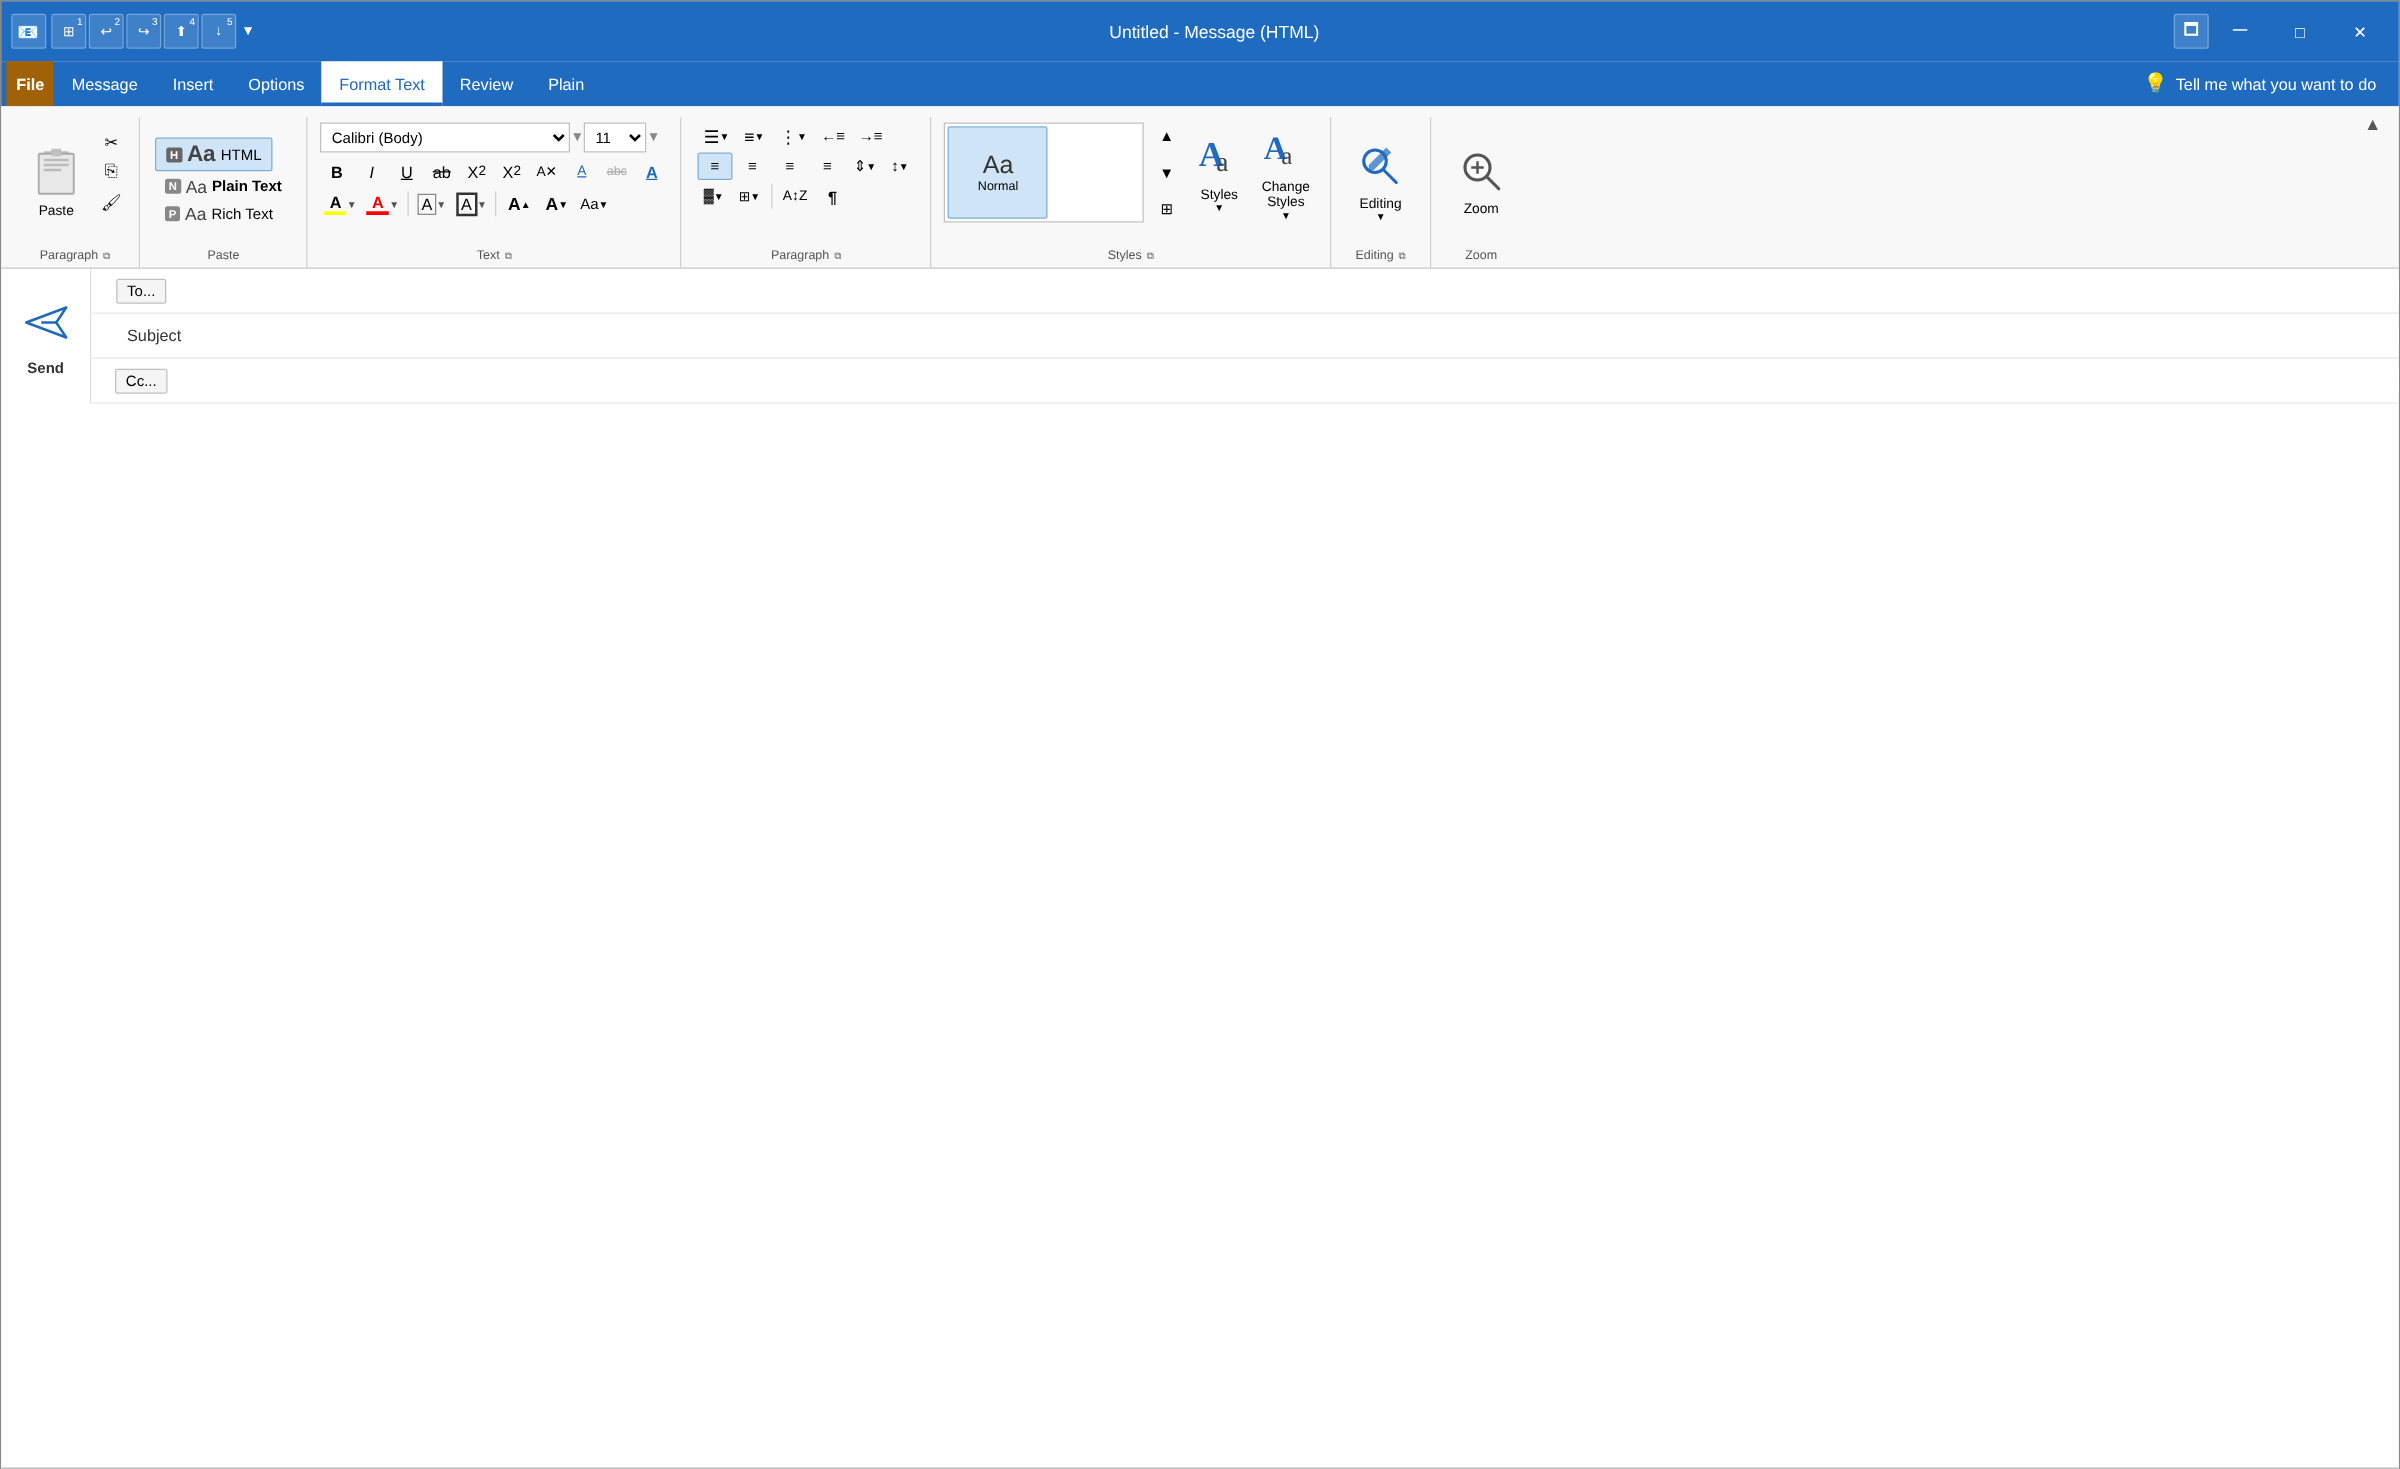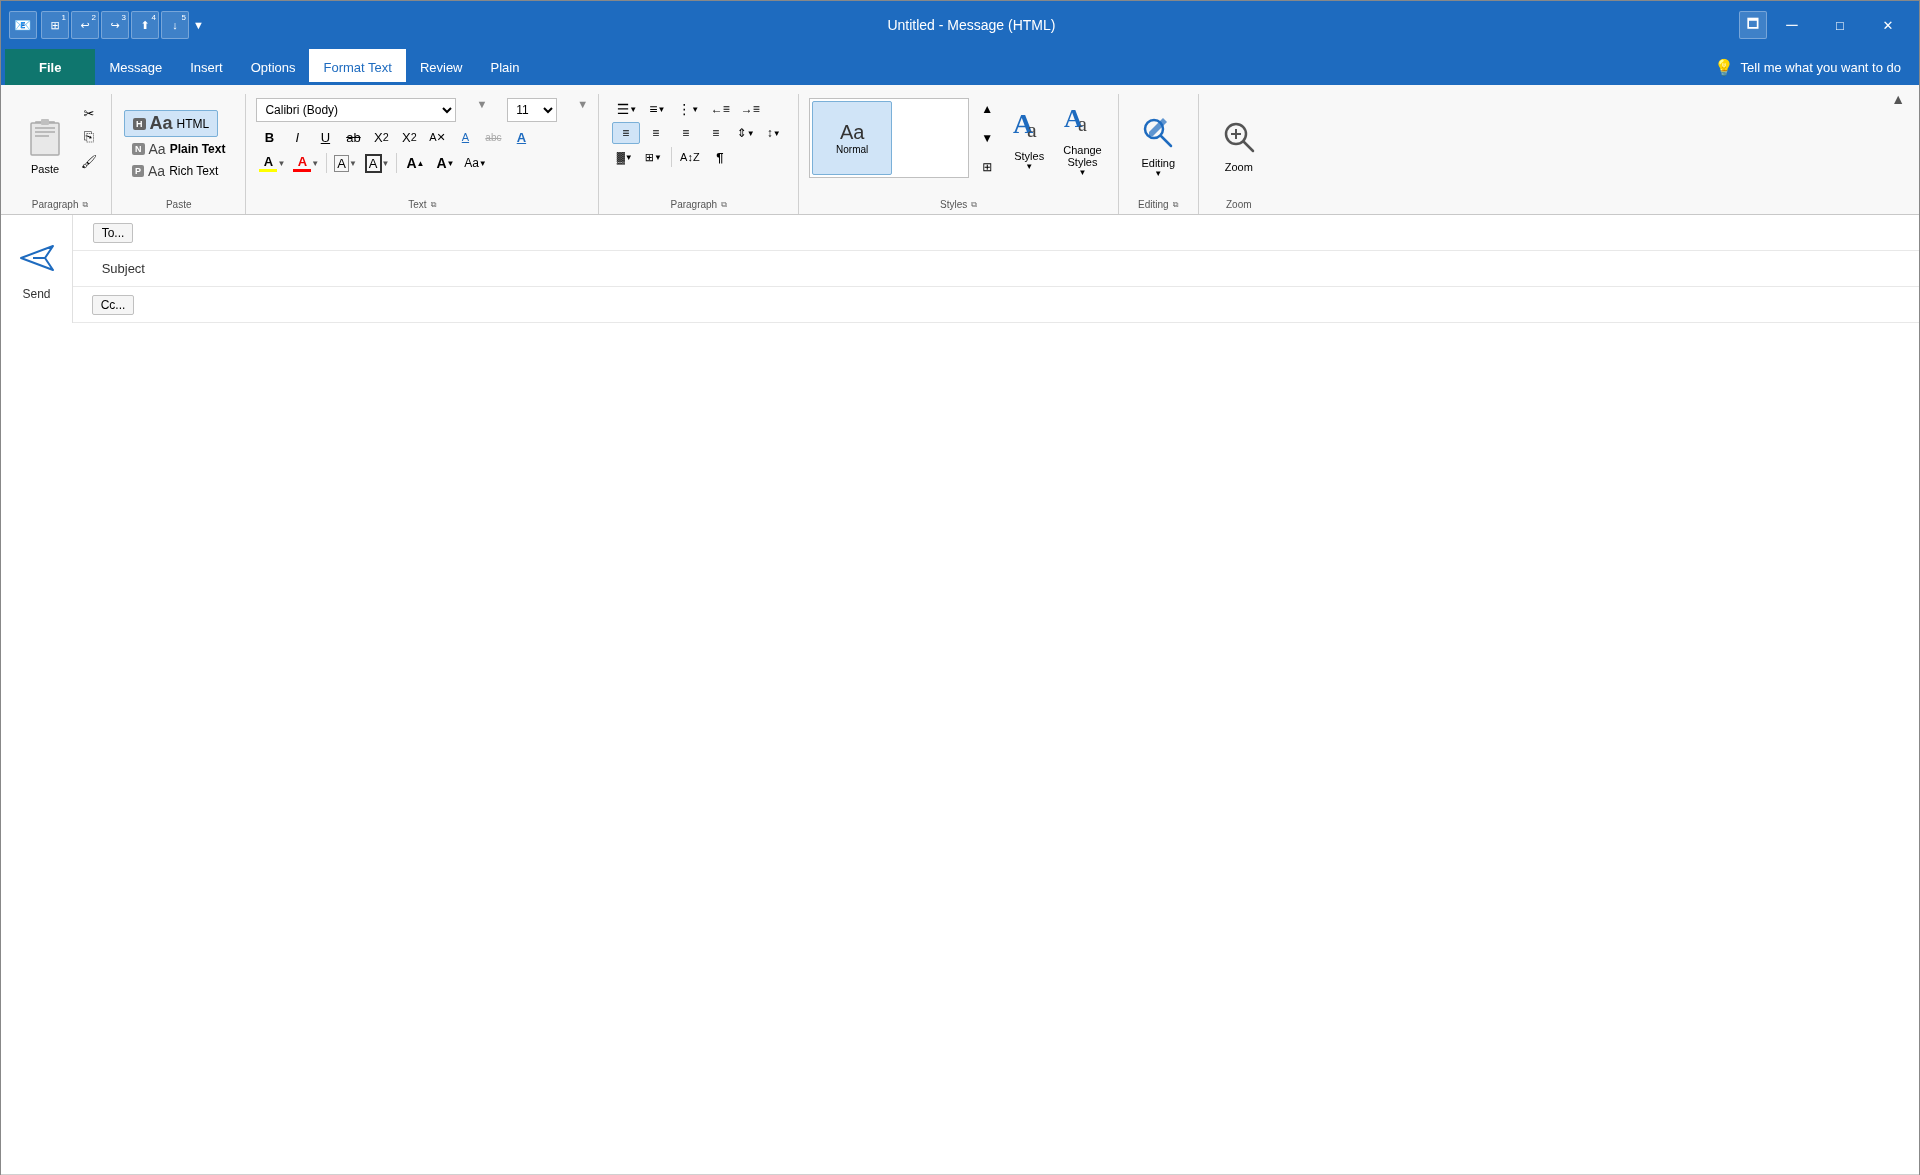--- a/index.html
+++ b/index.html
@@ -92,22 +92,22 @@
     .menu-item.active::after {
       content: '';
       position: absolute;
       bottom: 0;
       left: 0;
       right: 0;
       height: 3px;
       background: #1e6bbf;
     }
     .menu-item.file-tab {
-      background: #0f766e;
-      padding: 0 34px;
+      background: #a16207;
+      padding: 0 8px;
       font-weight: 600;
     }
     .tell-me {
       margin-left: auto;
       color: white;
       display: flex;
       align-items: center;
       gap: 6px;
       padding: 0 14px;
       cursor: pointer;
@@ -217,21 +217,22 @@
     }
     .format-btn.active { background: #d0e4f7; border: 1px solid #7ab0d8; }
 
     
     .font-group .ribbon-group-content {
       flex-direction: column;
       gap: 2px;
     }
     .font-row1 {
       display: flex;
-      gap: 20px;
+      align-items: center;
+      gap: 0;
     }
     .font-selector {
       width: 200px;
       height: 24px;
       border: 1px solid #c0c0c0;
       background: white;
       font-size: 12px;
       padding: 0 4px;
       cursor: pointer;
     }
@@ -379,21 +380,21 @@
       border-right: 1px solid #e0e0e0;
       padding: 8px;
       height: 108px;
     }
     .send-icon {
       font-size: 28px;
       color: #1e6bbf;
     }
     .send-label {
       font-size: 12px;
-      font-weight: 400;
+      font-weight: 700;
       color: #333;
       margin-top: 2px;
     }
     .email-right {
       flex: 1;
       display: flex;
       flex-direction: column;
     }
     @keyframes blink { 0%,100%{opacity:1;} 50%{opacity:0;} }
 

